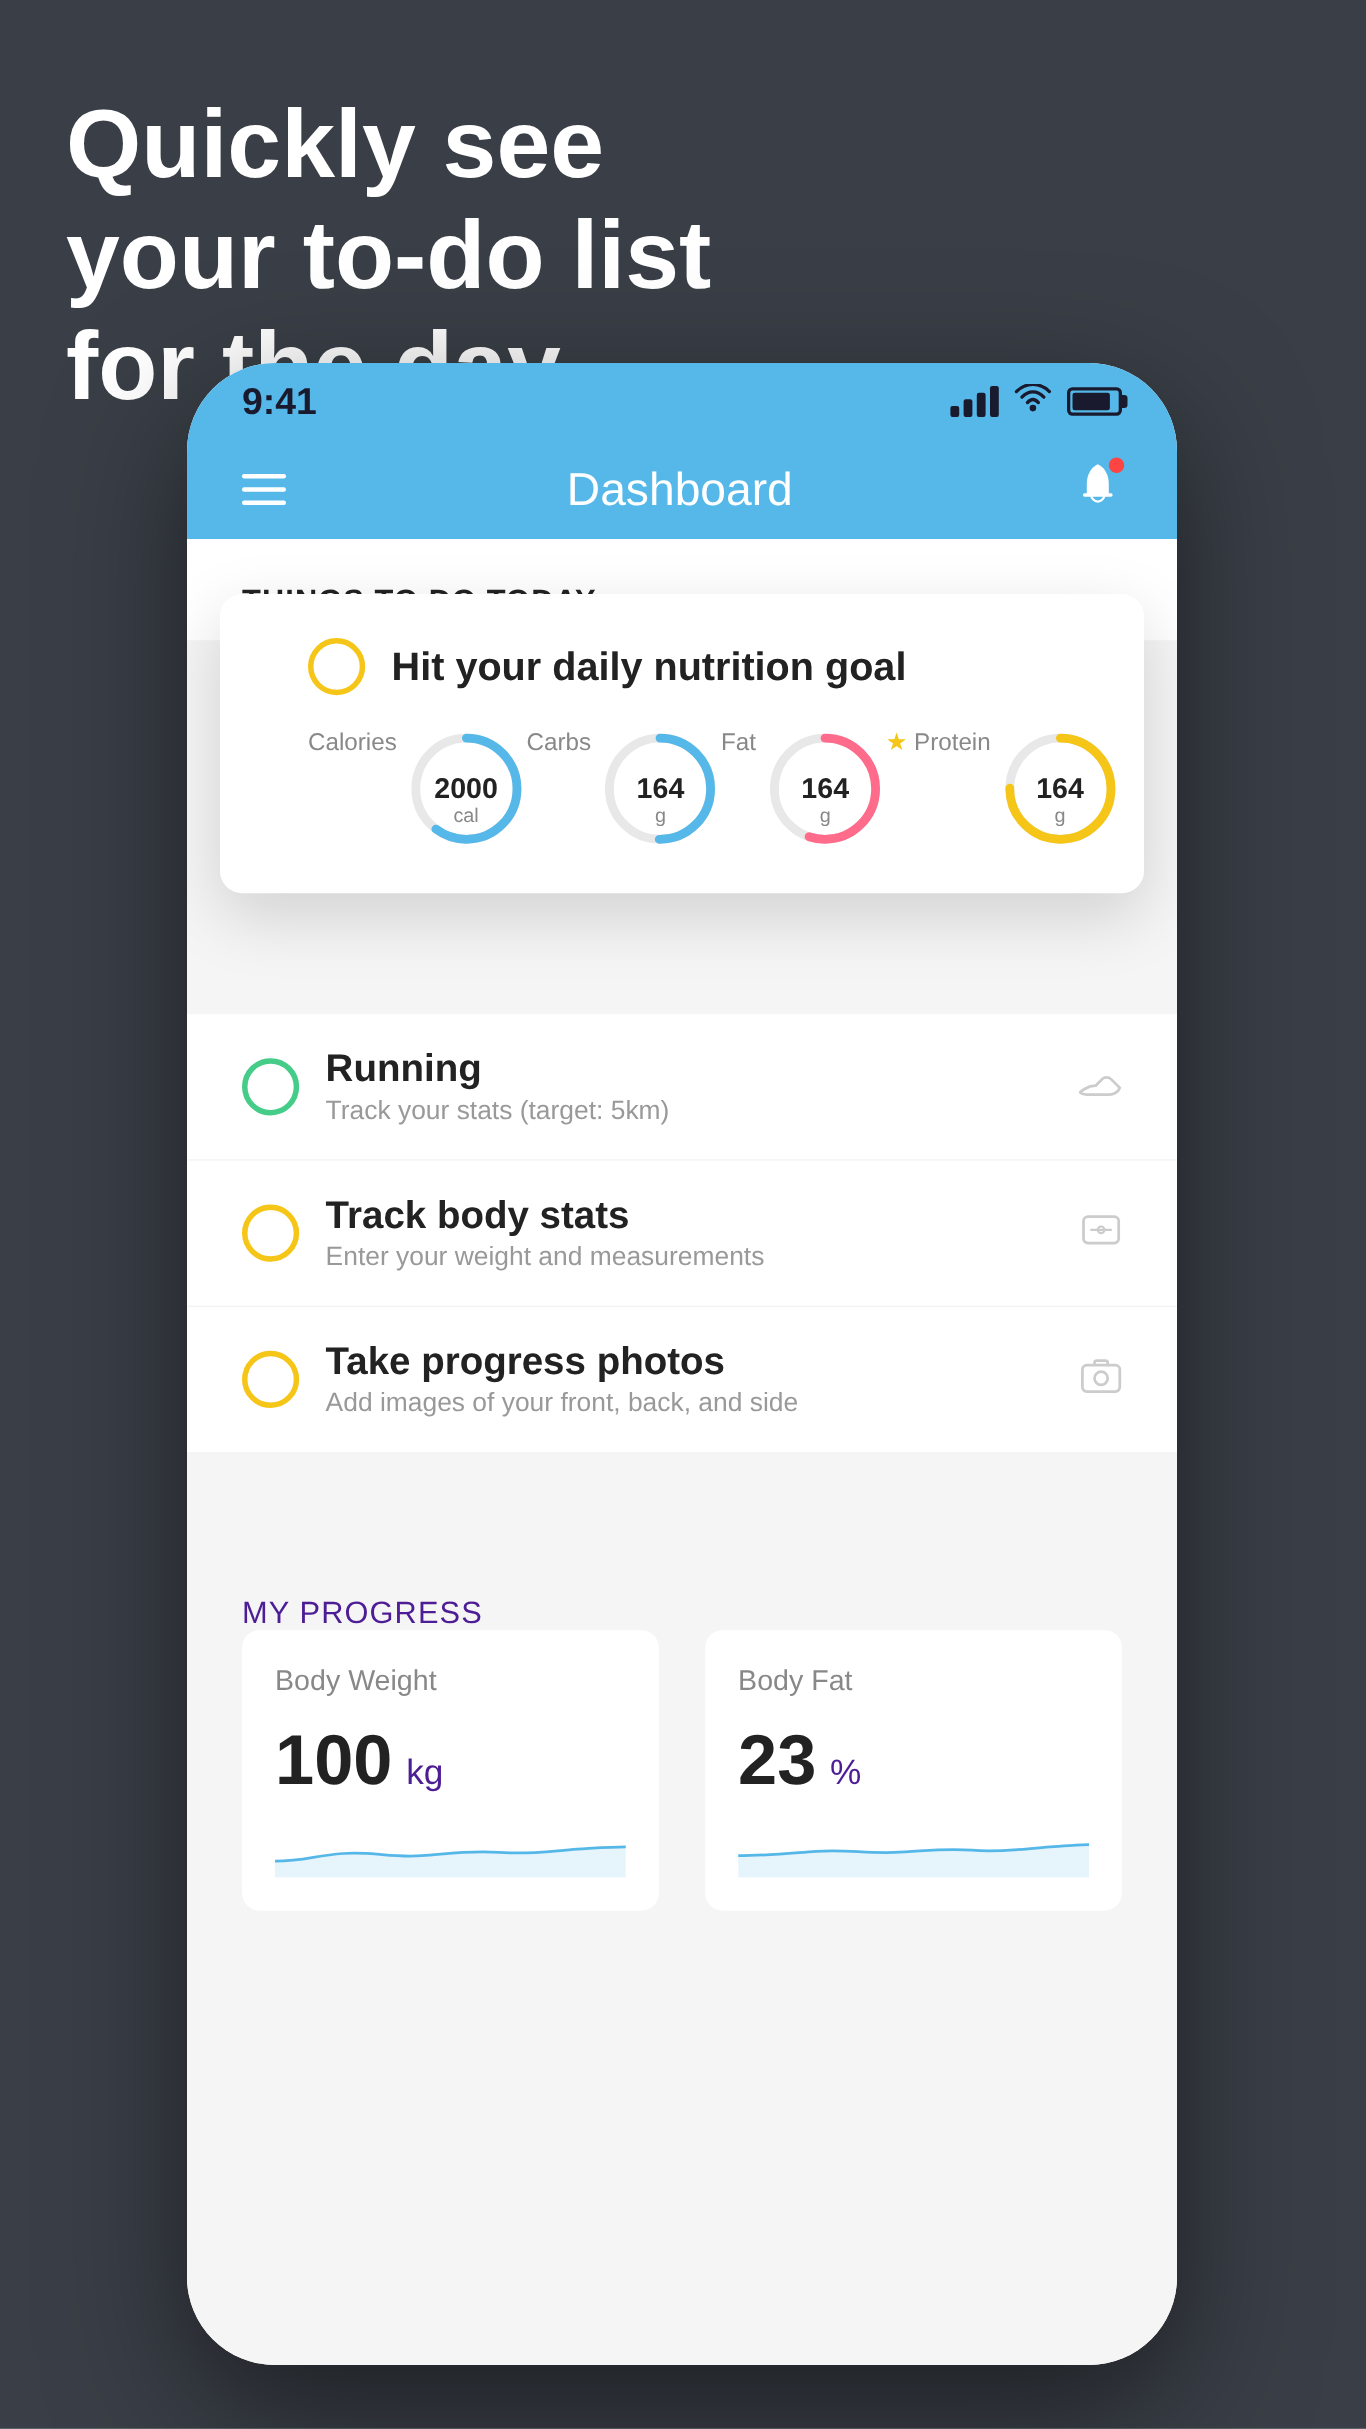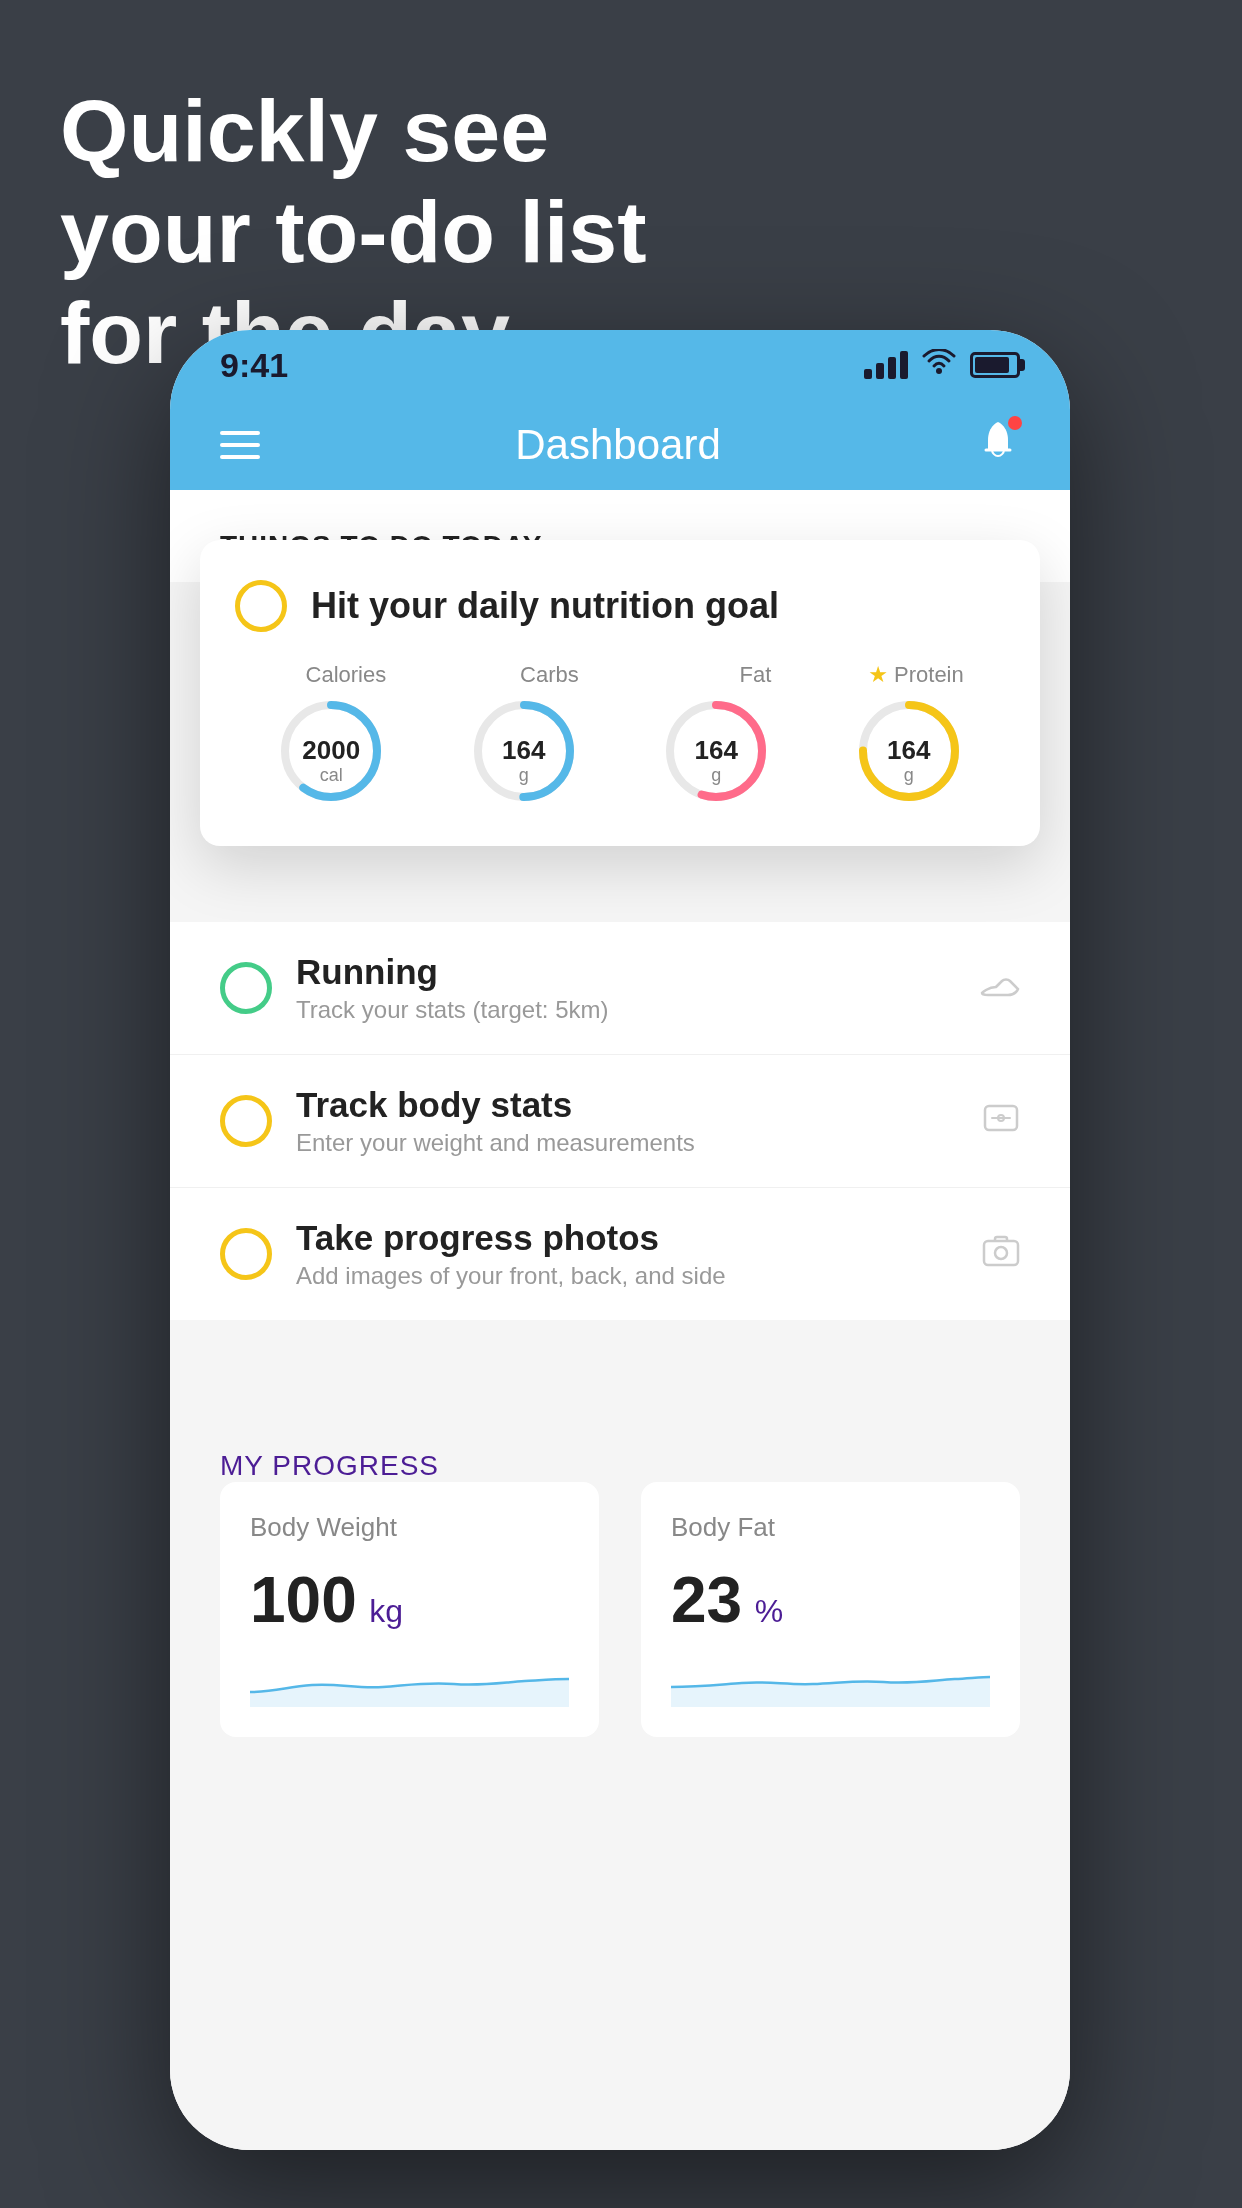--- a/index.html
+++ b/index.html
@@ -163,21 +163,21 @@
     }
 
     
     .floating-card {
       position: absolute;
       top: 50px;
       left: 30px;
       right: 30px;
       background: white;
       border-radius: 20px;
-      padding: 40px 35px;
+      padding: 40px 80px;
       box-shadow: 0 20px 60px rgba(0,0,0,0.15);
       z-index: 10;
     }
     .todo-item-top {
       display: flex;
       align-items: center;
       gap: 24px;
       margin-bottom: 30px;
     }
     .circle-outline {
@@ -192,22 +192,22 @@
       font-weight: 600;
       color: #222;
     }
     .nutrition-circles {
       display: flex;
       justify-content: space-around;
       align-items: center;
     }
     .nutrition-item {
       display: flex;
-      flex-direction: column;
-      align-items: flex-end;
+      flex-direction: row;
+      align-items: flex-start;
       gap: 8px;
     }
     .nutrition-label {
       font-size: 22px;
       color: #888;
     }
     .circle-chart {
       position: relative;
       width: 110px;
       height: 110px;

